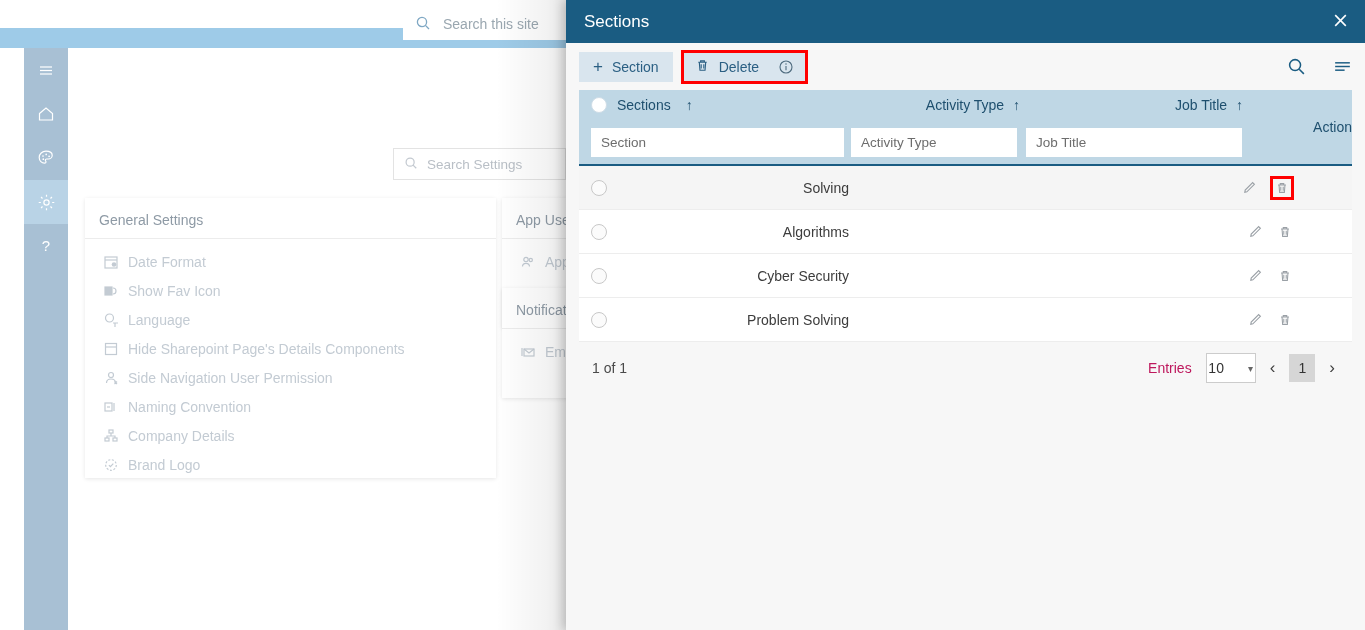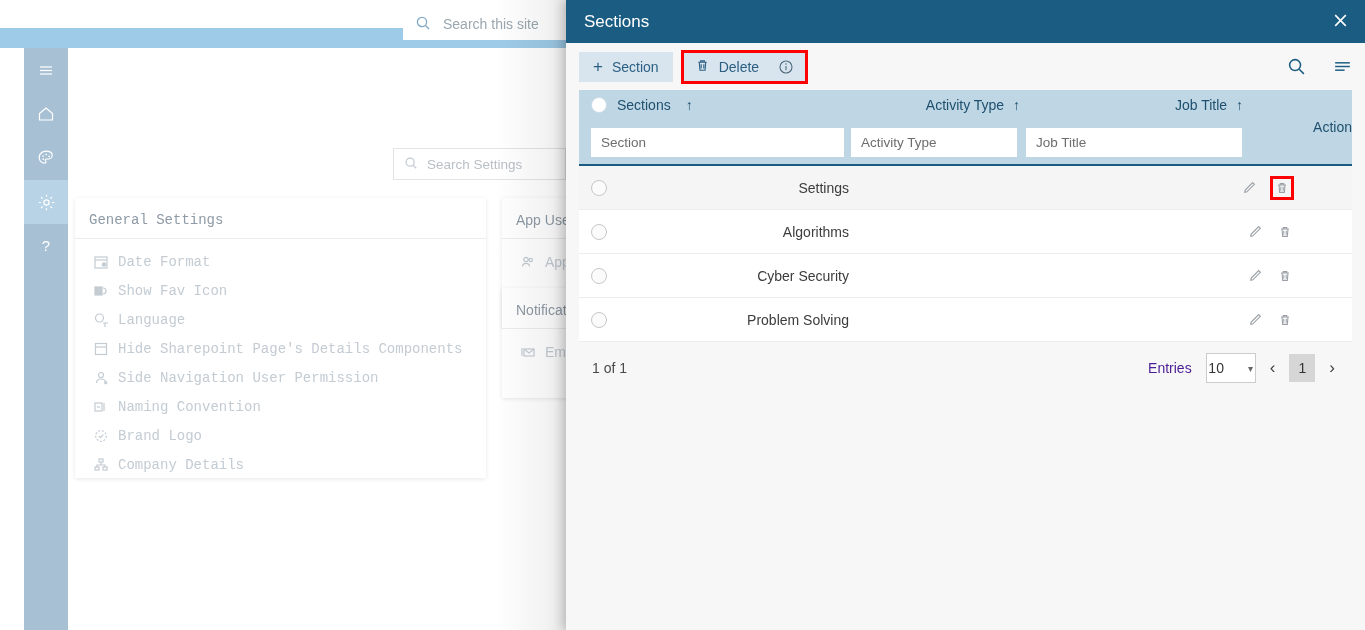--- a/index.html
+++ b/index.html
@@ -52,21 +52,21 @@
     border: 1px solid #e3e3e3; background: #ffffff;
     display: flex; align-items: center; padding-left: 10px;
     color: #b9bfc6; font-size: 13.5px;
   }
   .settings-search .mag { margin-right: 9px; color: #c3c9d0; }
 
   .card {
     position: absolute; background: #ffffff;
     box-shadow: 0 1px 4px rgba(0,0,0,.10);
   }
-  .card-1 { left: 75px; top: 150px; width: 411px; height: 280px; font-family: Liberation Mono, monospace; }
+  .card-1 { left: 85px; top: 150px; width: 411px; height: 280px; }
   .card-2 { left: 502px; top: 150px; width: 330px; height: 130px; }
   .card-3 { left: 502px; top: 240px; width: 330px; height: 110px; }
   .card-title {
     color: #8e9aa5; font-size: 14px; padding: 14px 0 10px 14px;
     border-bottom: 1px solid #ececec; font-weight: normal;
   }
   .setting-row {
     display: flex; align-items: center; gap: 9px;
     padding: 4px 0 4px 18px; color: #c3cbd3; font-size: 14px; height: 29px;
   }
@@ -152,21 +152,21 @@
   .act-icon { color: #9aa0a6; cursor: pointer; display: flex; align-items: center;
     justify-content: center; width: 18px; height: 18px; }
   .act-icon.boxed { border: 3px solid #ff0000; width: 24px; height: 24px; }
 
   .grid-footer {
     display: flex; align-items: center; height: 52px;
     padding: 0 13px 0 13px; font-size: 14px; color: #4a4a4a;
     background: #f7f7f7; margin: 0 13px;
   }
   .pager { margin-left: auto; display: flex; align-items: center; gap: 10px; }
-  .entries-label { color: #4c1d95; margin-right: 4px; }
+  .entries-label { color: #be185d; margin-right: 4px; }
   .entries-select {
     width: 50px; height: 30px; border: 1px solid #cccccc; background: #ffffff;
     display: flex; align-items: center; justify-content: center; gap: 24px;
     font-size: 14px; color: #333333; cursor: pointer;
   }
   .chev { font-size: 10px; color: #666666; }
   .pg-arrow { color: #3f3f3f; font-size: 17px; cursor: pointer; padding: 0 4px; }
   .pg-num {
     width: 26px; height: 28px; background: #d6d6d6; color: #333333;
     display: flex; align-items: center; justify-content: center; cursor: pointer;
@@ -303,36 +303,36 @@
                 <rect x="2" y="4" width="7" height="8"></rect>
                 <line x1="4" y1="8" x2="7" y2="8"></line>
                 <path d="M11 4v8"></path>
               </svg>
           </span>
           <span>Naming Convention</span>
         </div>
         <div class="setting-row">
           <span class="sicon">
             <svg width="16" height="16" viewBox="0 0 16 16" fill="none" stroke="currentColor" stroke-width="1.2">
-                <circle cx="8" cy="8" r="5.3" stroke-dasharray="2 1.6"></circle>
-                <path d="M5.9 8.2l1.5 1.5 2.9-3"></path>
-              </svg>
-          </span>
-          <span>Brand Logo</span>
-        </div>
-        <div class="setting-row">
-          <span class="sicon">
-            <svg width="16" height="16" viewBox="0 0 16 16" fill="none" stroke="currentColor" stroke-width="1.2">
                 <rect x="6" y="2" width="4" height="3"></rect>
                 <rect x="2" y="10" width="4" height="3"></rect>
                 <rect x="10" y="10" width="4" height="3"></rect>
                 <path d="M8 5v3M4 10V8h8v2"></path>
               </svg>
           </span>
           <span>Company Details</span>
+        </div>
+        <div class="setting-row">
+          <span class="sicon">
+            <svg width="16" height="16" viewBox="0 0 16 16" fill="none" stroke="currentColor" stroke-width="1.2">
+                <circle cx="8" cy="8" r="5.3" stroke-dasharray="2 1.6"></circle>
+                <path d="M5.9 8.2l1.5 1.5 2.9-3"></path>
+              </svg>
+          </span>
+          <span>Brand Logo</span>
         </div>
       </div>
     </div>
 
     <div class="card card-2">
       <div class="card-title">App User(s)</div>
       <div class="setting-list">
         <div class="setting-row">
           <span class="sicon">
             <svg width="16" height="16" viewBox="0 0 16 16" fill="none" stroke="currentColor" stroke-width="1.2">
@@ -436,21 +436,21 @@
       </div>
 
       <div class="grid-filter">
         <div class="filter-input fi-1">Section</div>
         <div class="filter-input fi-2">Activity Type</div>
         <div class="filter-input fi-3">Job Title</div>
       </div>
 
       <div class="grid-row alt">
         <span class="radio-cell"></span>
-        <span class="rowname">Settings</span>
+        <span class="rowname">Solving</span>
         <span class="row-actions">
           <span class="act-icon">
             <svg width="15" height="15" viewBox="0 0 16 16" fill="none" stroke="currentColor" stroke-width="1.2">
               <path d="M11.4 2.8l1.8 1.8-8 8L3 13l.4-2.2z"></path>
             </svg>
           </span>
           <span class="act-icon boxed">
             <svg width="14" height="14" viewBox="0 0 16 16" fill="none" stroke="currentColor" stroke-width="1.2">
               <path d="M3.5 4.5h9M6 4.5V3h4v1.5M4.6 4.5l.7 8.5h5.4l.7-8.5"></path>
               <line x1="6.6" y1="6.6" x2="6.6" y2="11.2"></line>

